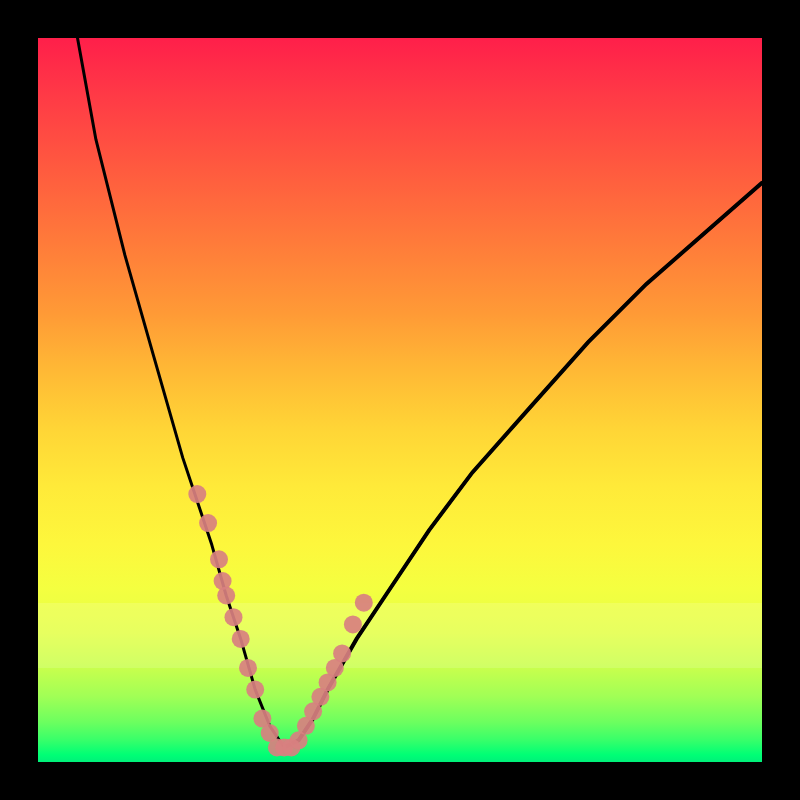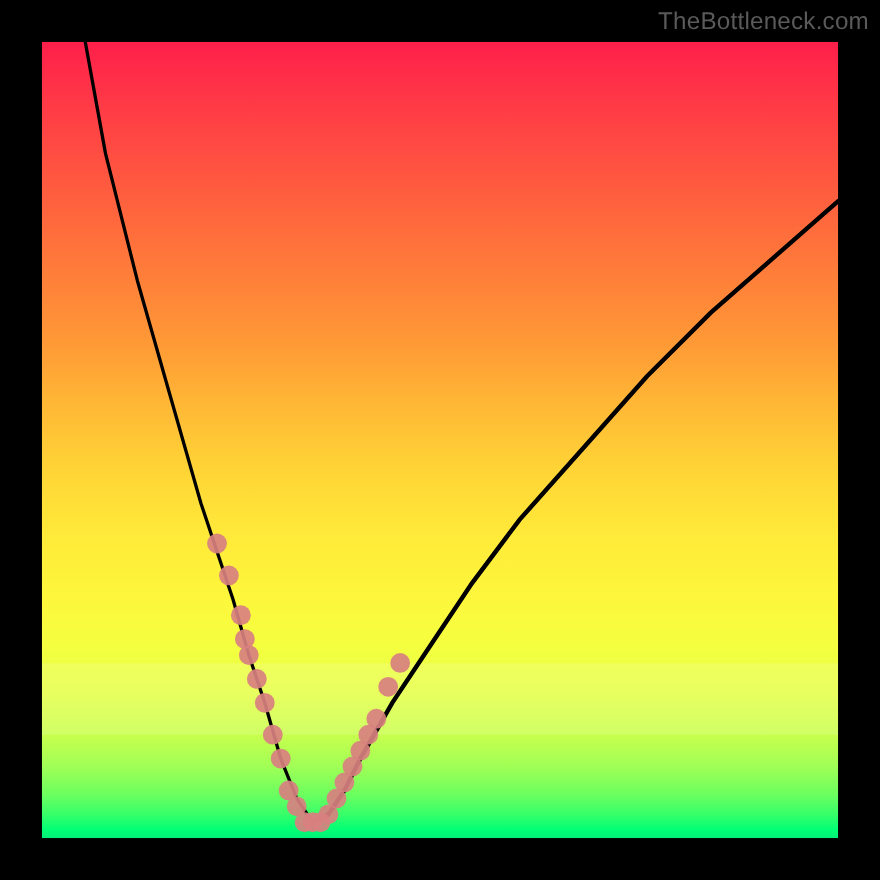--- a/index.html
+++ b/index.html
@@ -78,21 +78,20 @@
     position: absolute;
     left: 0;
     top: 0;
   }
 </style>
 </head>
 <body>
 
 <div class="frame">
 
-  <div class="watermark">TheBottleneck.com</div>
 
   <div class="plot-area">
     <div class="gradient"></div>
     <div class="pale-band"></div>
 
     <svg class="curves" width="724" height="724" viewBox="0 0 724 724">
       <g id="curve-group">
           <path d="M0.0 -362.0 L29.0 -57.9 L57.9 101.4 L86.9 217.2 L115.8 318.6 L144.8 419.9 L173.8 506.8 L188.2 557.5 L202.7 600.9 L217.2 651.6 L231.7 687.8 L246.2 709.5 L260.6 702.3 L275.1 680.6 L289.6 651.6 L318.6 600.9 L347.5 557.5 L391.0 492.3 L434.4 434.4 L492.3 369.2 L550.2 304.1 L608.2 246.2 L666.1 195.5 L724.0 144.8" fill="none" stroke="#000000" stroke-width="3" stroke-linecap="round" stroke-linejoin="round"></path>
           <path d="M246.2 709.5 L260.6 702.3 L275.1 680.6 L289.6 651.6 L318.6 600.9 L347.5 557.5 L391.0 492.3 L434.4 434.4 L492.3 369.2 L550.2 304.1 L608.2 246.2 L666.1 195.5 L724.0 144.8" fill="none" stroke="#000000" stroke-width="4" stroke-linecap="round"></path>
         </g>

